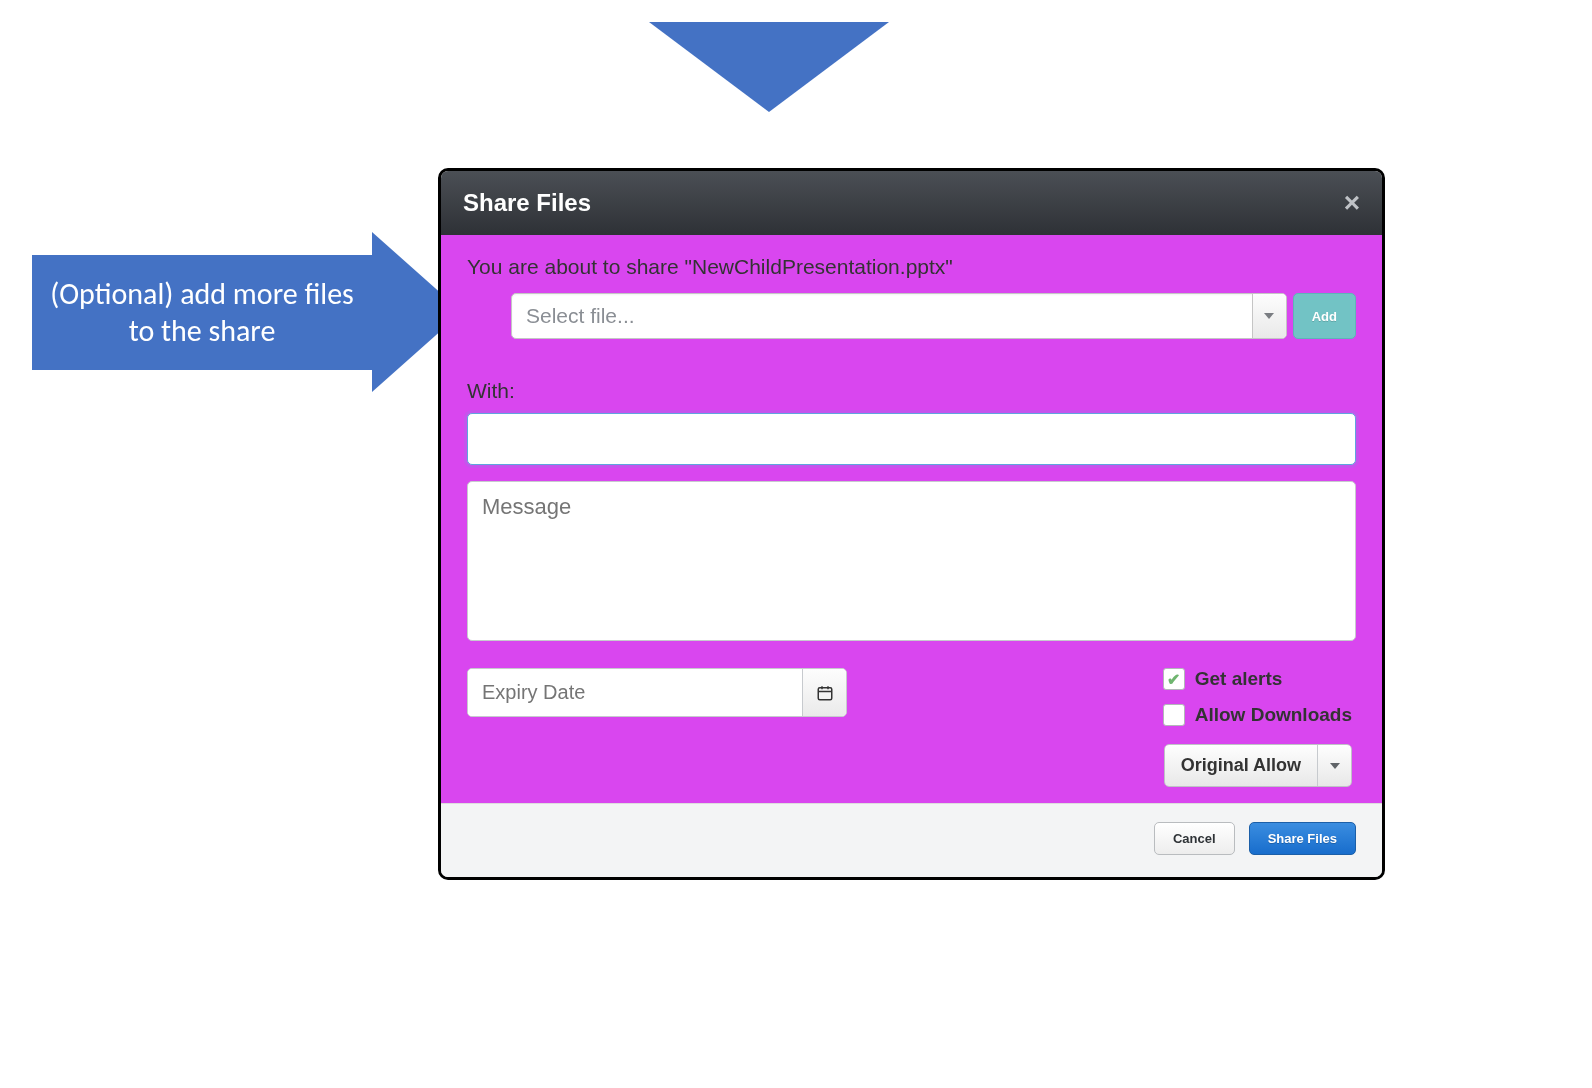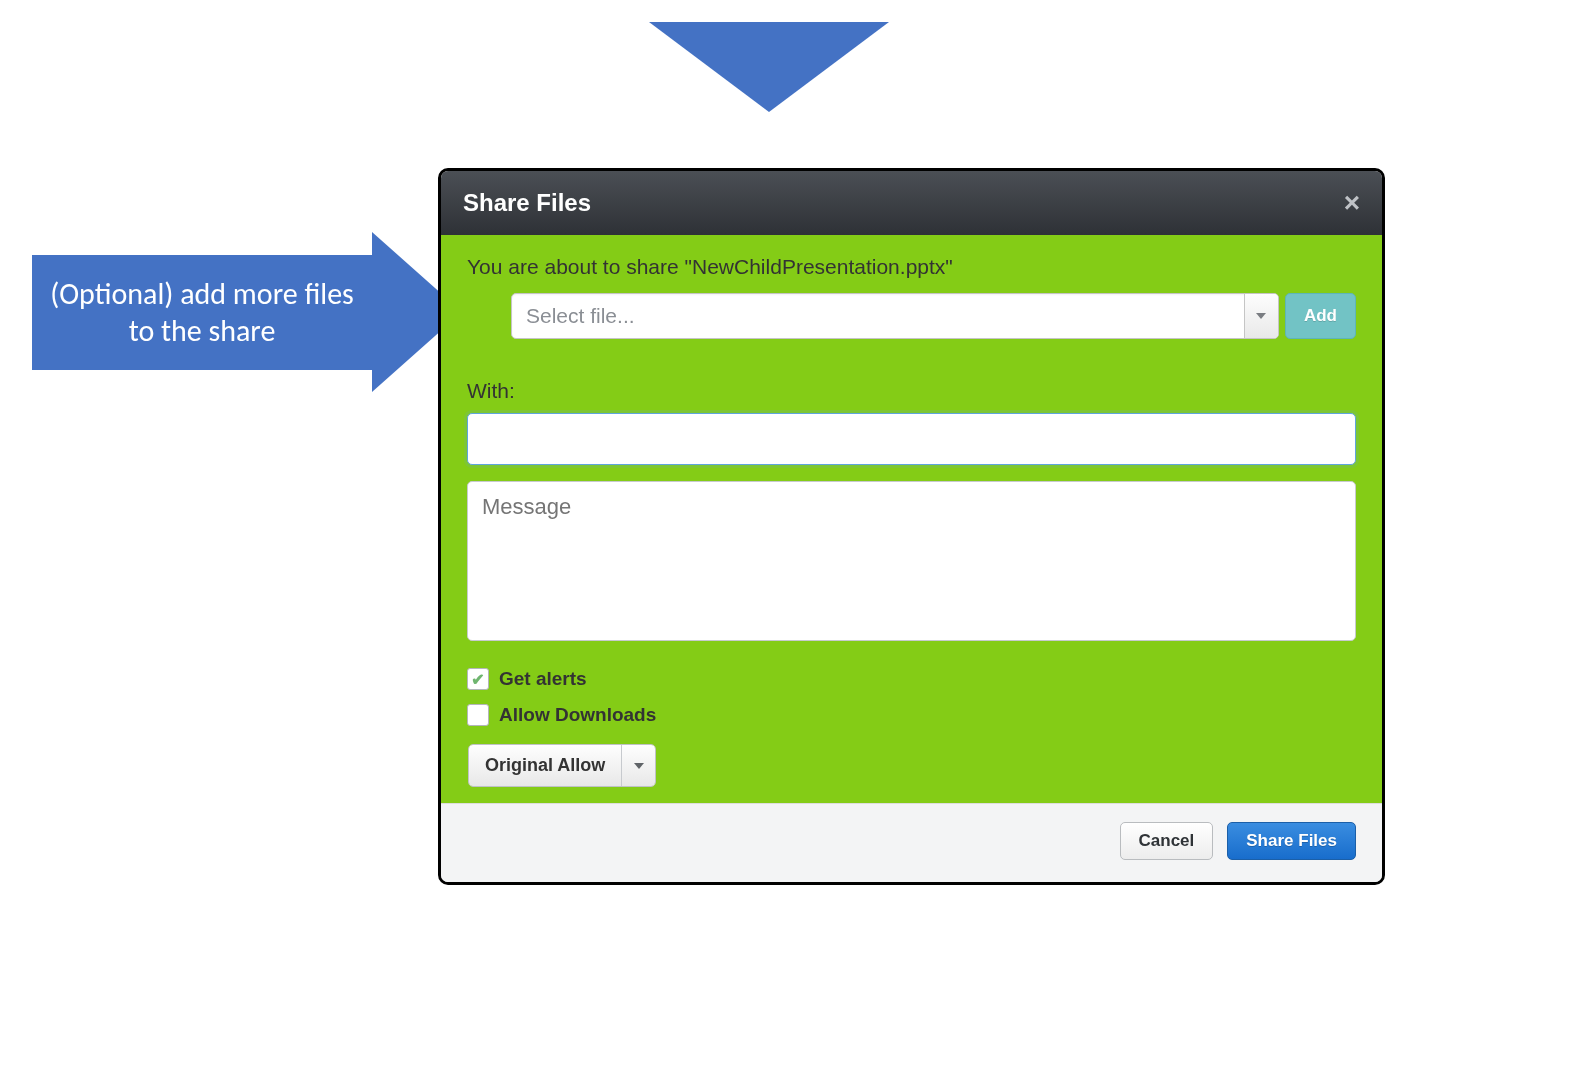--- a/index.html
+++ b/index.html
@@ -83,21 +83,21 @@
     justify-content: space-between;
     align-items: center;
   }
   .dlg-header .close {
     font-size: 28px;
     color: #bfc2c6;
     cursor: pointer;
     line-height: 1;
   }
   .dlg-body {
-    background: #84cc16;
+    background: #d946ef;
     padding: 20px 26px 16px 26px;
     border-bottom: 1px solid #ddd;
   }
   .confirm-text {
     color: #333;
     font-size: 21px;
     margin-bottom: 14px;
   }
   .row { display: flex; align-items: stretch; gap: 6px; margin-bottom: 20px; padding-left: 44px; }
   .file-select {
@@ -133,21 +133,21 @@
     border-top: 6px solid #7a7d82;
   }
   .btn {
     display: inline-flex;
     align-items: center;
     justify-content: center;
     border: 1px solid #b9bcbf;
     border-radius: 5px;
     background: linear-gradient(#ffffff, #ededed);
     padding: 8px 18px;
-    font-size: 17px;
+    font-size: 13px;
     font-weight: bold;
     color: #2f3337;
     cursor: pointer;
     white-space: nowrap;
   }
   .btn-add {
     background: #72c3c5;
     border: 1px solid #5eb5b7;
     color: #fff;
     padding: 10px 18px;
@@ -305,20 +305,31 @@
       </div>
       <div class="btn btn-add">Add</div>
     </div>
 
     <div class="lbl">With:</div>
     <input class="with-input" type="text" value="" style="">
 
     <textarea class="message" placeholder="Message" style=""></textarea>
 
     <div class="opts-row">
+      <div class="expiry">
+        <input type="text" placeholder="Expiry Date" style="">
+        <div class="cal">
+          <svg width="18" height="18" viewBox="0 0 24 24">
+            <rect x="3" y="5" width="18" height="16" rx="2" fill="none" stroke="#333" stroke-width="2"></rect>
+            <line x1="3" y1="10" x2="21" y2="10" stroke="#333" stroke-width="2"></line>
+            <line x1="8" y1="3" x2="8" y2="7" stroke="#333" stroke-width="2"></line>
+            <line x1="16" y1="3" x2="16" y2="7" stroke="#333" stroke-width="2"></line>
+          </svg>
+        </div>
+      </div>
 
       <div class="right-opts">
         <label class="chk">
           <span class="box">✔</span>
           <span>Get alerts</span>
         </label>
         <label class="chk">
           <span class="box"></span>
           <span>Allow Downloads</span>
         </label>

